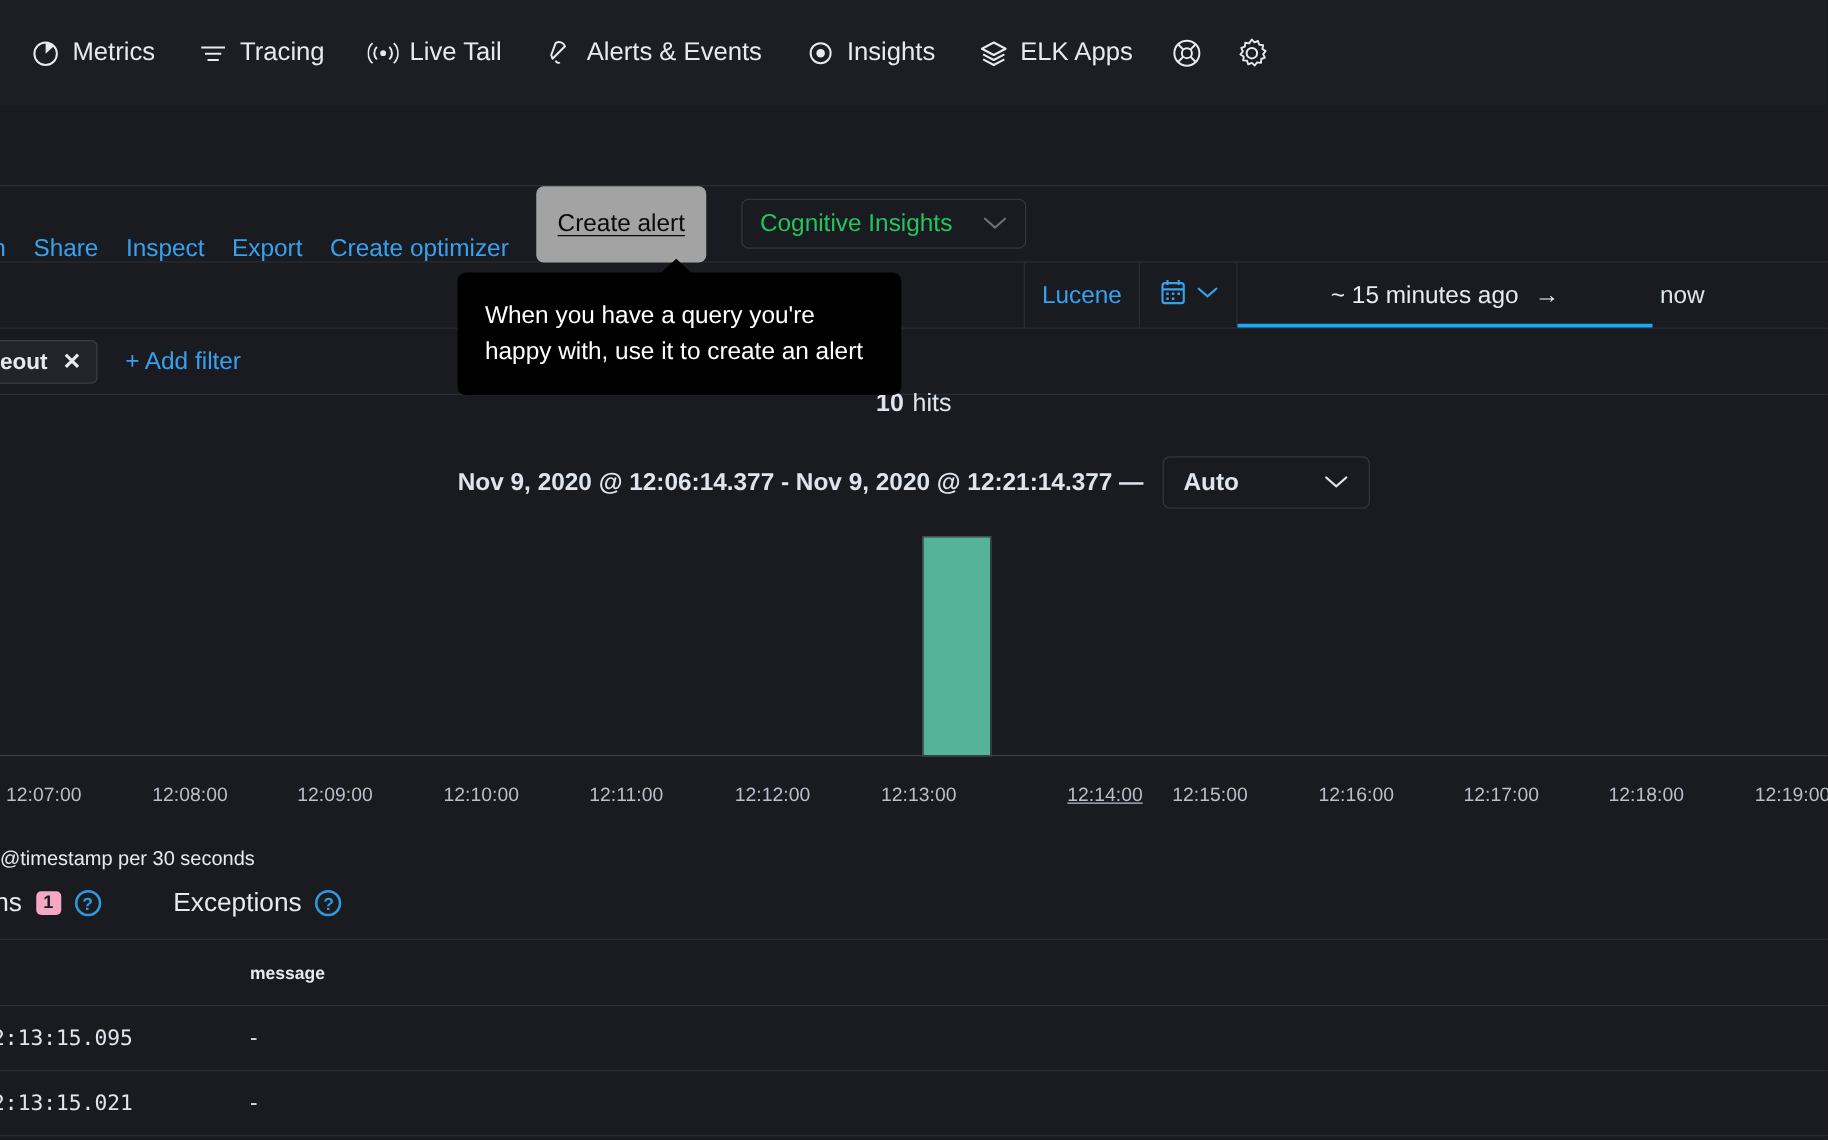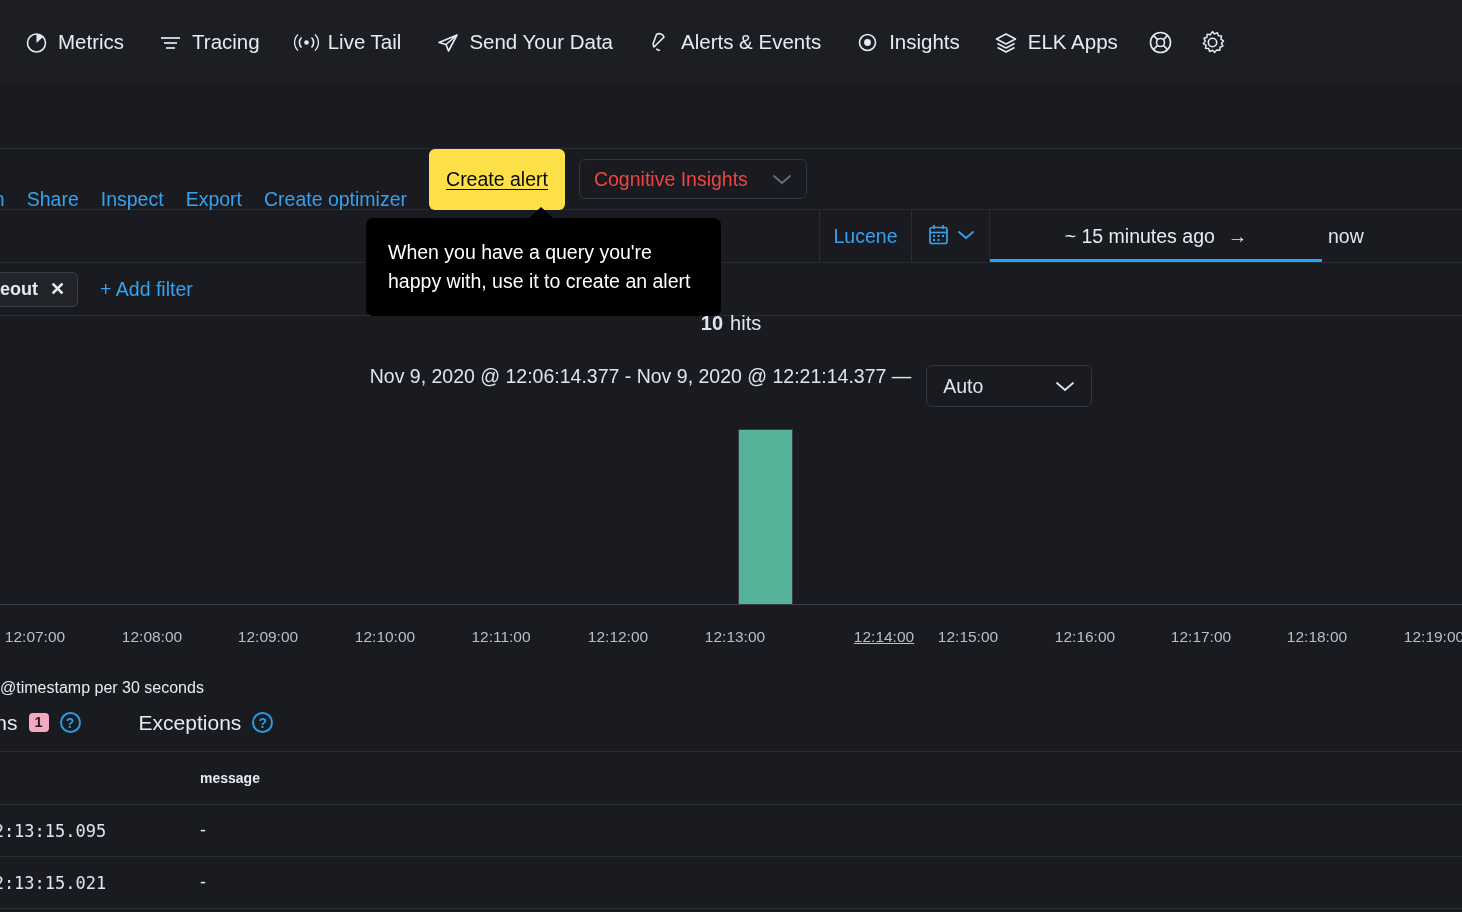--- a/index.html
+++ b/index.html
@@ -74,42 +74,42 @@
   .tb-link {
     color: #36a2ef;
     font-size: 19.5px;
     padding: 0 11px;
     cursor: pointer;
     white-space: nowrap;
     margin-top: 41px;
   }
   .tb-link.first { margin-left: -28px; }
   .create-alert {
-    background: #fde047;
+    background: #a3a3a3;
     color: #07090b;
     font-size: 19.5px;
     border-radius: 6px;
     padding: 19px 17px;
     margin-left: 11px;
     text-decoration: underline;
     text-underline-offset: 3px;
     cursor: pointer;
     white-space: nowrap;
   }
   .cog-select {
-    margin-left: 14px;
+    margin-left: 28px;
     border: 1px solid #343640;
     border-radius: 6px;
     height: 40px;
     min-width: 228px;
     display: flex;
     align-items: center;
     justify-content: space-between;
     padding: 0 14px;
-    color: #ef4444;
+    color: #22c55e;
     font-size: 19.5px;
     cursor: pointer;
   }
 
   
   .queryrow {
     position: absolute;
     left: 0; top: 210px;
     width: 1462px; height: 53px;
     border-bottom: 1px solid #2a2c34;
@@ -201,24 +201,25 @@
     text-align: center;
     font-size: 20px;
   }
   .hits b { font-weight: bold; }
   .hits .unit { margin-left: 7px; }
   .rangeline {
     position: absolute;
     left: 0; top: 365px;
     width: 1462px;
     display: flex;
-    align-items: flex-start;
+    align-items: center;
     justify-content: center;
     gap: 0;
     font-size: 19.5px;
+    font-weight: bold;
   }
   .auto-select {
     margin-left: 15px;
     border: 1px solid #343640;
     border-radius: 6px;
     height: 42px;
     width: 166px;
     display: flex;
     align-items: center;
     justify-content: space-between;
@@ -400,29 +401,20 @@
         <circle cx="12.5" cy="11.5" r="2.3" fill="#e6ebf2"></circle>
         <path d="M7.5 6.5 A7 7 0 0 0 7.5 16.5" fill="none" stroke="#e6ebf2" stroke-width="1.6"></path>
         <path d="M17.5 6.5 A7 7 0 0 1 17.5 16.5" fill="none" stroke="#e6ebf2" stroke-width="1.6"></path>
         <path d="M4 3.5 A11 11 0 0 0 4 19.5" fill="none" stroke="#e6ebf2" stroke-width="1.4"></path>
         <path d="M21 3.5 A11 11 0 0 1 21 19.5" fill="none" stroke="#e6ebf2" stroke-width="1.4"></path>
       </svg>
     </span>
     <span>Live Tail</span>
   </div>
 
-  <div class="navitem">
-    <span class="navicon">
-      <svg width="24" height="23" viewBox="0 0 24 23">
-        <path d="M21 4 L3 11.5 L10 13.5 L21 4 Z" fill="none" stroke="#e6ebf2" stroke-width="1.6" stroke-linejoin="round"></path>
-        <path d="M10 13.5 L12.5 20 L21 4" fill="none" stroke="#e6ebf2" stroke-width="1.6" stroke-linejoin="round"></path>
-      </svg>
-    </span>
-    <span>Send Your Data</span>
-  </div>
 
   <div class="navitem">
     <span class="navicon">
       <svg width="23" height="23" viewBox="0 0 23 23">
         <path d="M6 16 L16 6 A5 5 0 0 0 8.5 3.5 L5 13 Z" fill="none" stroke="#e6ebf2" stroke-width="1.6" stroke-linejoin="round"></path>
         <path d="M8.5 17.5 A2.5 2.5 0 0 0 12 19" fill="none" stroke="#e6ebf2" stroke-width="1.5"></path>
       </svg>
     </span>
     <span>Alerts &amp; Events</span>
   </div>

